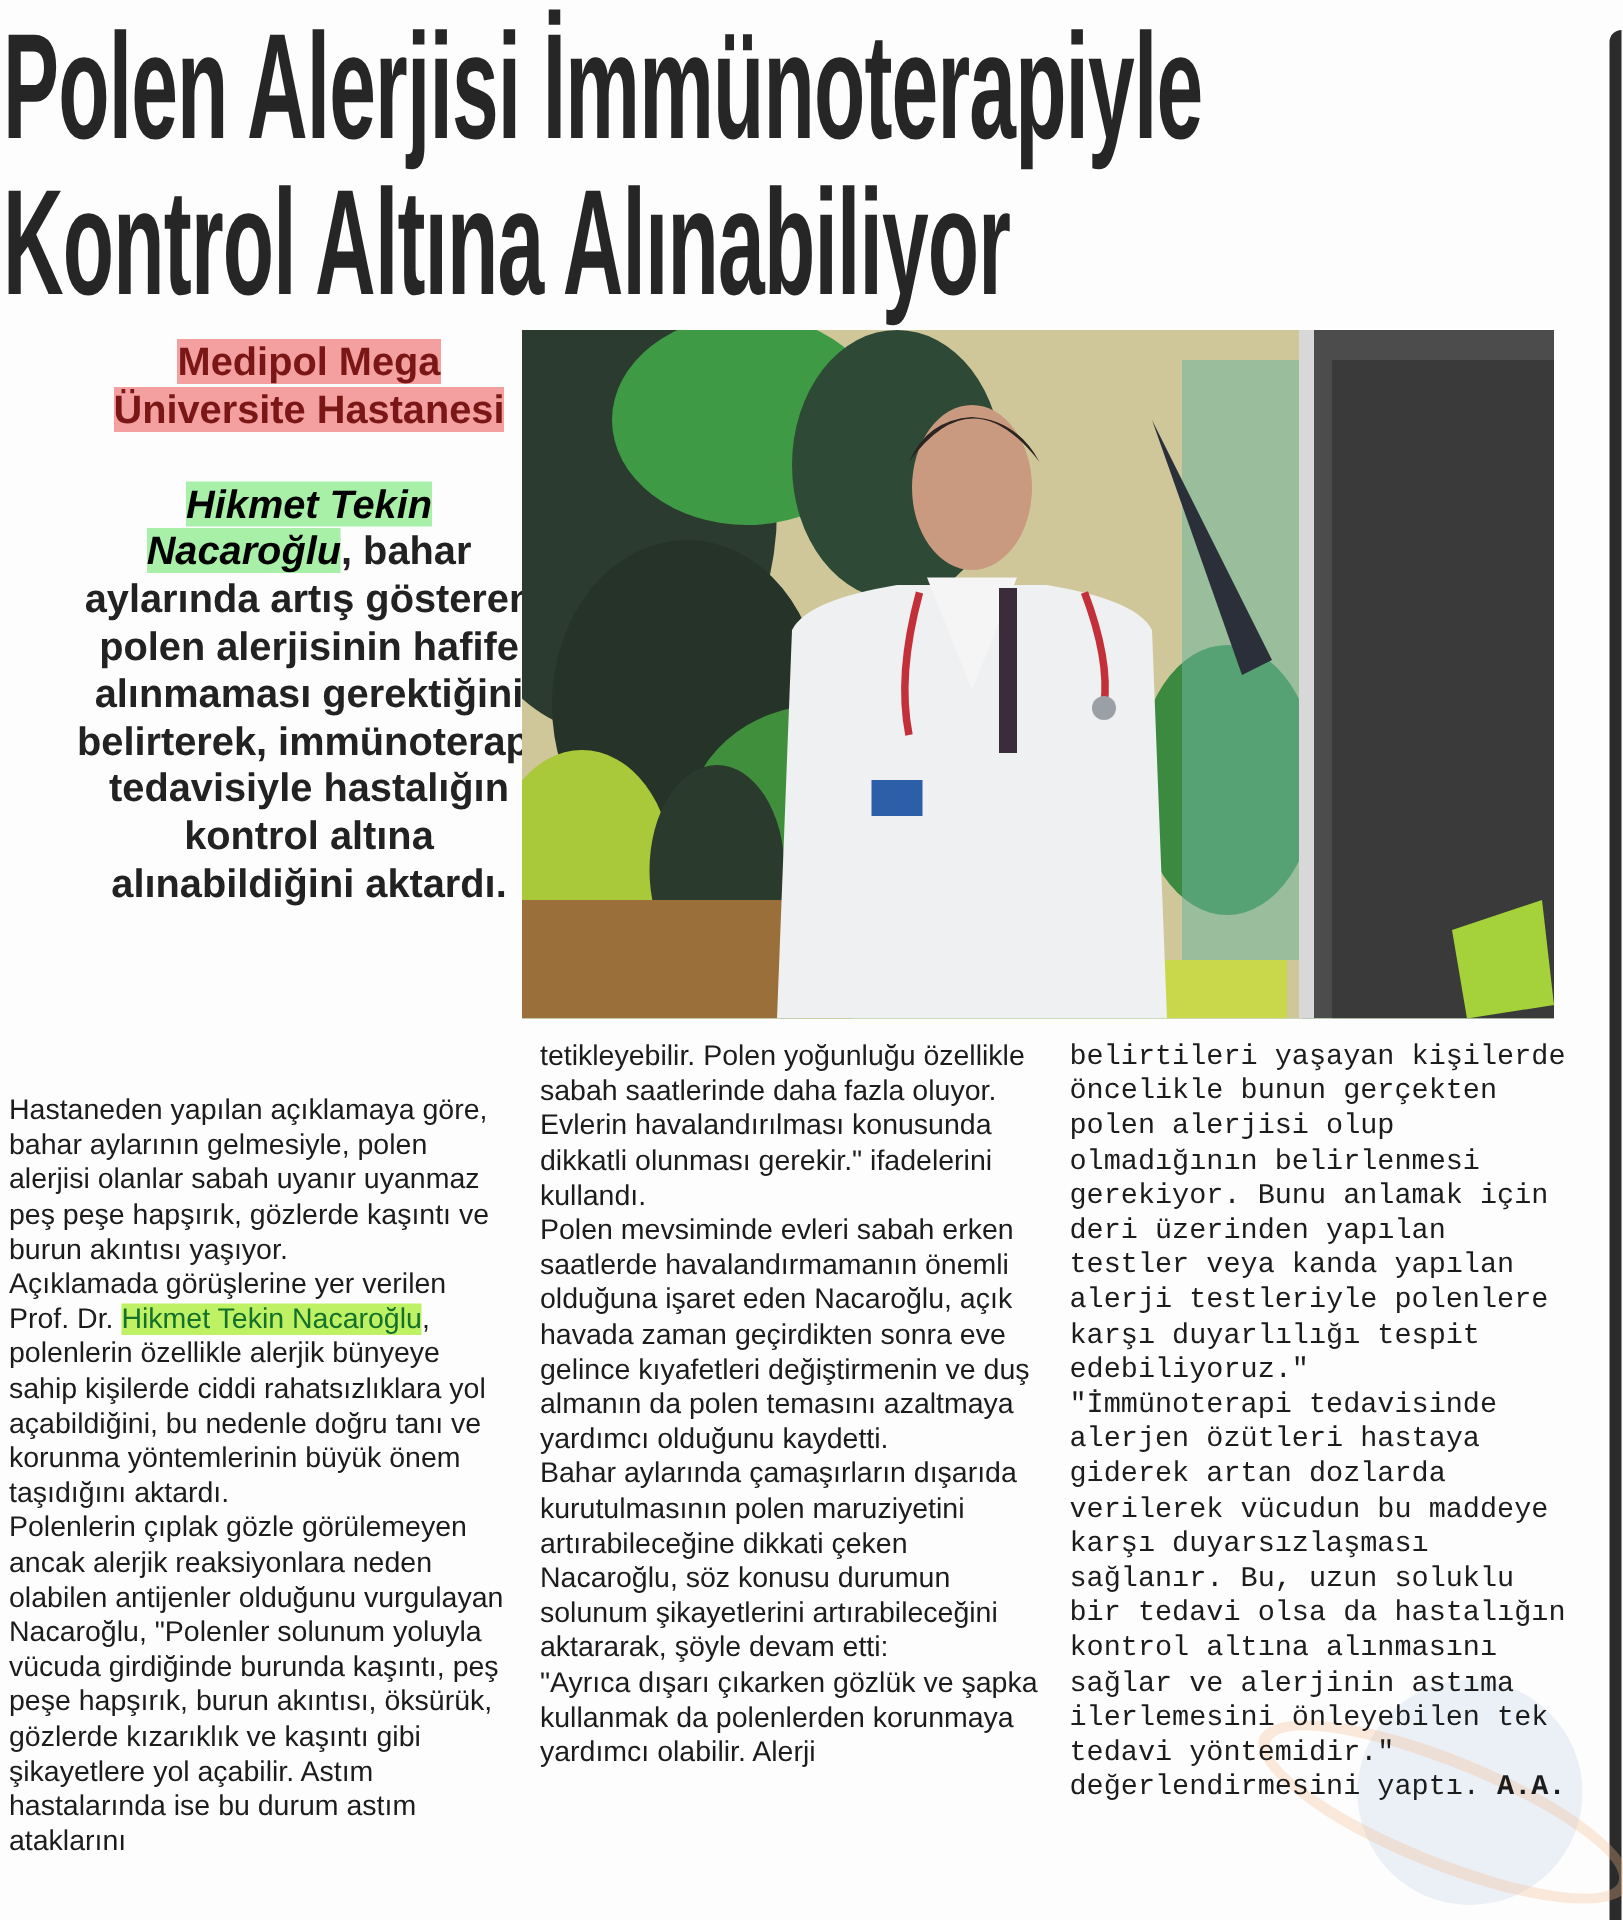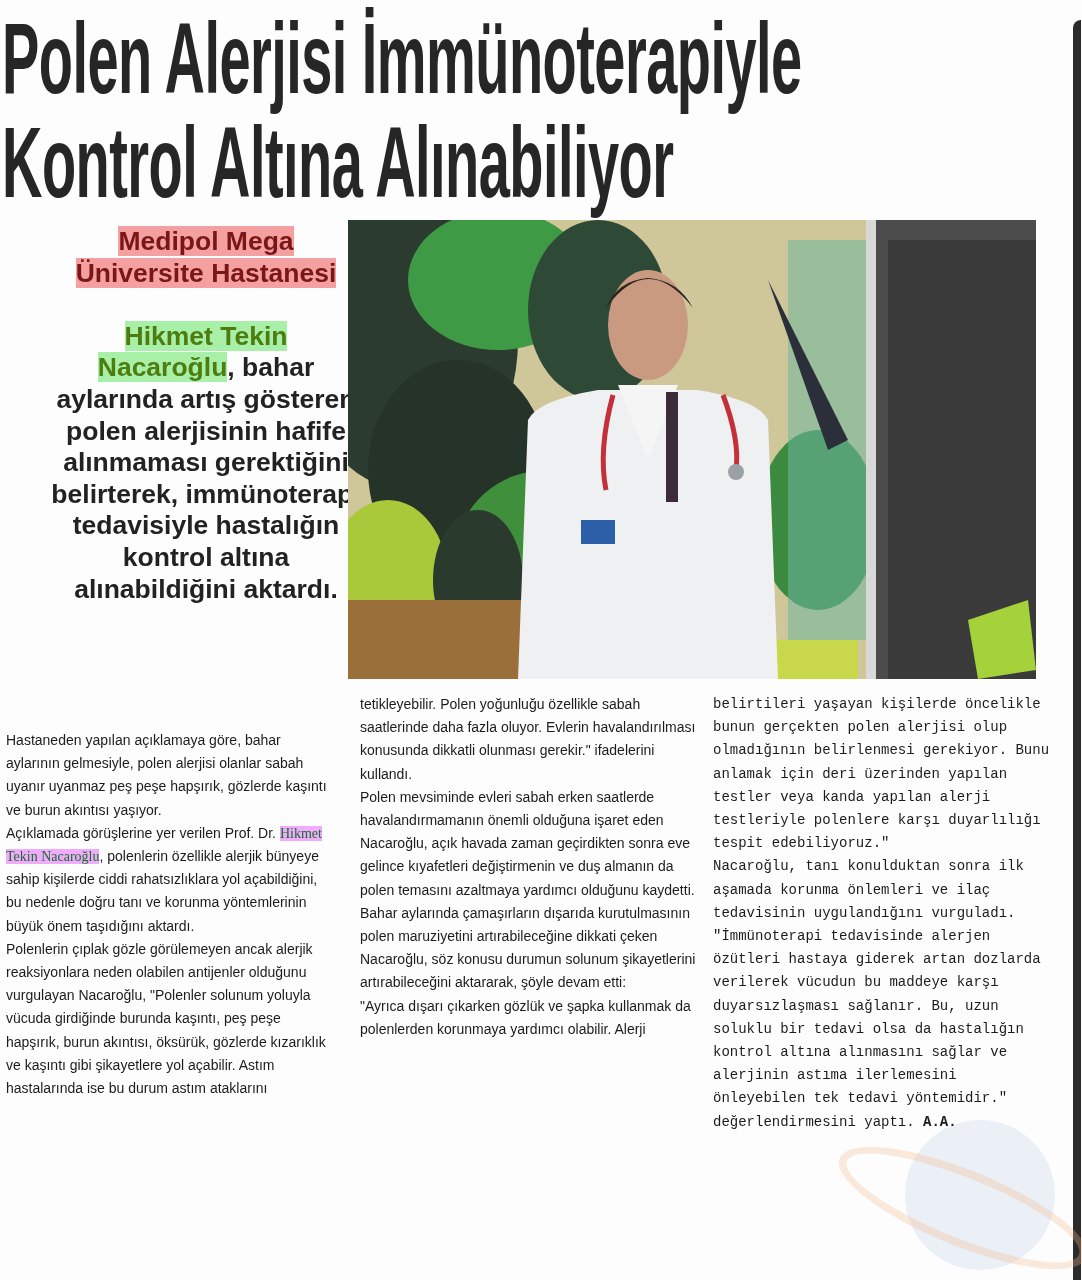--- a/index.html
+++ b/index.html
@@ -25,31 +25,31 @@
     background:#2b2b2b; border-top-left-radius:8px;
   }
 
   .lede {
     position:absolute; left:0; top:226px; width:330px;
     text-align:center; font-weight:bold; font-size:26.5px; line-height:31.6px;
     color:#222;
     margin-left:41px;
   }
   .hl-red { background:#f4a0a0; color:#7a1616; }
-  .hl-green { background:#a8f0a8; color:#4d7c0f; }
-  .hl-green-light { background:#f0abfc; color:#15702a;font-family:Liberation Serif, serif; }
+  .hl-green { background:#a8f0a8; color:#000000;font-style:italic; }
+  .hl-green-light { background:#bef264; color:#15702a; }
 
   .photo {
     position:absolute; left:348px; top:220px; width:688px; height:459px;
     overflow:hidden; background:#8fbf8a;
   }
   .photo svg { display:block; }
 
   .col {
-    position:absolute; top:0; font-size:14px; line-height:23.2px; color:#1c1c1c;
+    position:absolute; top:0; font-size:19px; line-height:23.2px; color:#1c1c1c;
   }
   .col p { margin:0; }
   .col1 { left:6px; top:729px; width:330px; }
   .col2 { left:360px; top:693px; width:340px; }
   .col3 { left:713px; top:693px; width:340px;font-family:Liberation Mono, monospace; }
   .byline { font-weight:bold; }
 
   .watermark {
     position:absolute; left:905px; top:1120px; width:150px; height:150px;
     border-radius:50%; background:rgba(200,215,235,0.35);
@@ -122,16 +122,15 @@
   <p>Polen mevsiminde evleri sabah erken saatlerde havalandırmamanın önemli olduğuna işaret eden Nacaroğlu, açık havada zaman geçirdikten sonra eve gelince kıyafetleri değiştirmenin ve duş almanın da polen temasını azaltmaya yardımcı olduğunu kaydetti.</p>
   <p>Bahar aylarında çamaşırların dışarıda kurutulmasının polen maruziyetini artırabileceğine dikkati çeken Nacaroğlu, söz konusu durumun solunum şikayetlerini artırabileceğini aktararak, şöyle devam etti:</p>
   <p>"Ayrıca dışarı çıkarken gözlük ve şapka kullanmak da polenlerden korunmaya yardımcı olabilir. Alerji</p>
 </div>
 
 <div class="watermark"></div>
 <div class="wm-ring"></div>
 
 <div class="col col3">
   <p>belirtileri yaşayan kişilerde öncelikle bunun gerçekten polen alerjisi olup olmadığının belirlenmesi gerekiyor. Bunu anlamak için deri üzerinden yapılan testler veya kanda yapılan alerji testleriyle polenlere karşı duyarlılığı tespit edebiliyoruz."</p>
-  <p>Nacaroğlu, tanı konulduktan sonra ilk aşamada korunma önlemleri ve ilaç tedavisinin uygulandığını vurguladı.</p>
   <p>"İmmünoterapi tedavisinde alerjen özütleri hastaya giderek artan dozlarda verilerek vücudun bu maddeye karşı duyarsızlaşması sağlanır. Bu, uzun soluklu bir tedavi olsa da hastalığın kontrol altına alınmasını sağlar ve alerjinin astıma ilerlemesini önleyebilen tek tedavi yöntemidir."</p>
   <p><span>değerlendirmesini yaptı. </span><span class="byline">A.A.</span></p>
 </div>
 
 </body></html>

